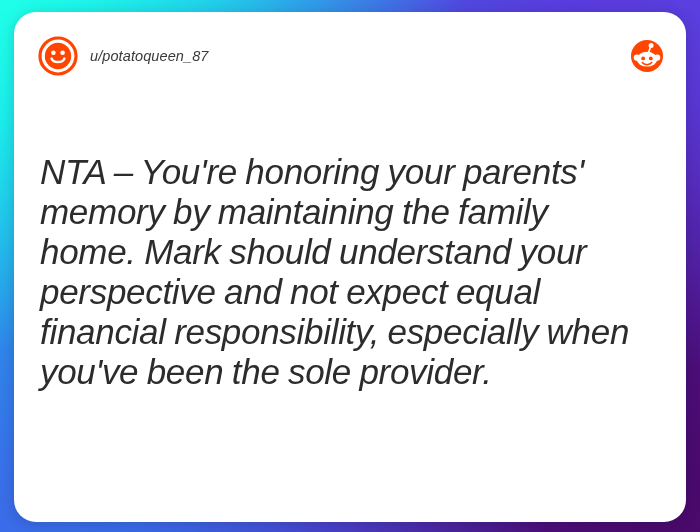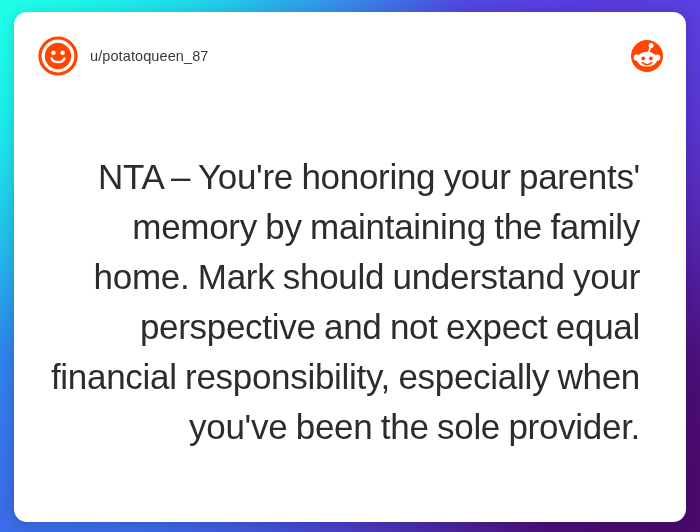--- a/index.html
+++ b/index.html
@@ -27,24 +27,25 @@
   }
 
   
   #card {
     position: absolute;
     left: 14px;
     top: 12px;
     width: 672px;
     height: 510px;
     background: #FFFFFF;
-    border-radius: 13px;
+    border-radius: 22px;
     box-shadow: 0 2px 14px rgba(10, 10, 40, 0.18);
     box-sizing: border-box;
     overflow: hidden;
+    font-style: italic;
   }
 
   
   .card-header {
     position: absolute;
     left: 0;
     top: 0;
     right: 0;
     height: 88px;
     display: flex;
@@ -86,28 +87,27 @@
   
   .card-body {
     position: absolute;
     left: 26px;
     top: 140px;
     width: 600px;
   }
 
   .comment-text {
     font-size: 35px;
-    line-height: 50px;
+    line-height: 40px;
     color: #2C2C2C;
     letter-spacing: -0.3px;
     font-weight: 400;
     margin: 0;
     font-family: "Liberation Sans", sans-serif;
     word-spacing: -1px;
-    text-align: right;
   }
 </style>
 </head>
 <body>
 
 <div id="stage">
 
   <div id="card">
 
     <div class="card-header">

